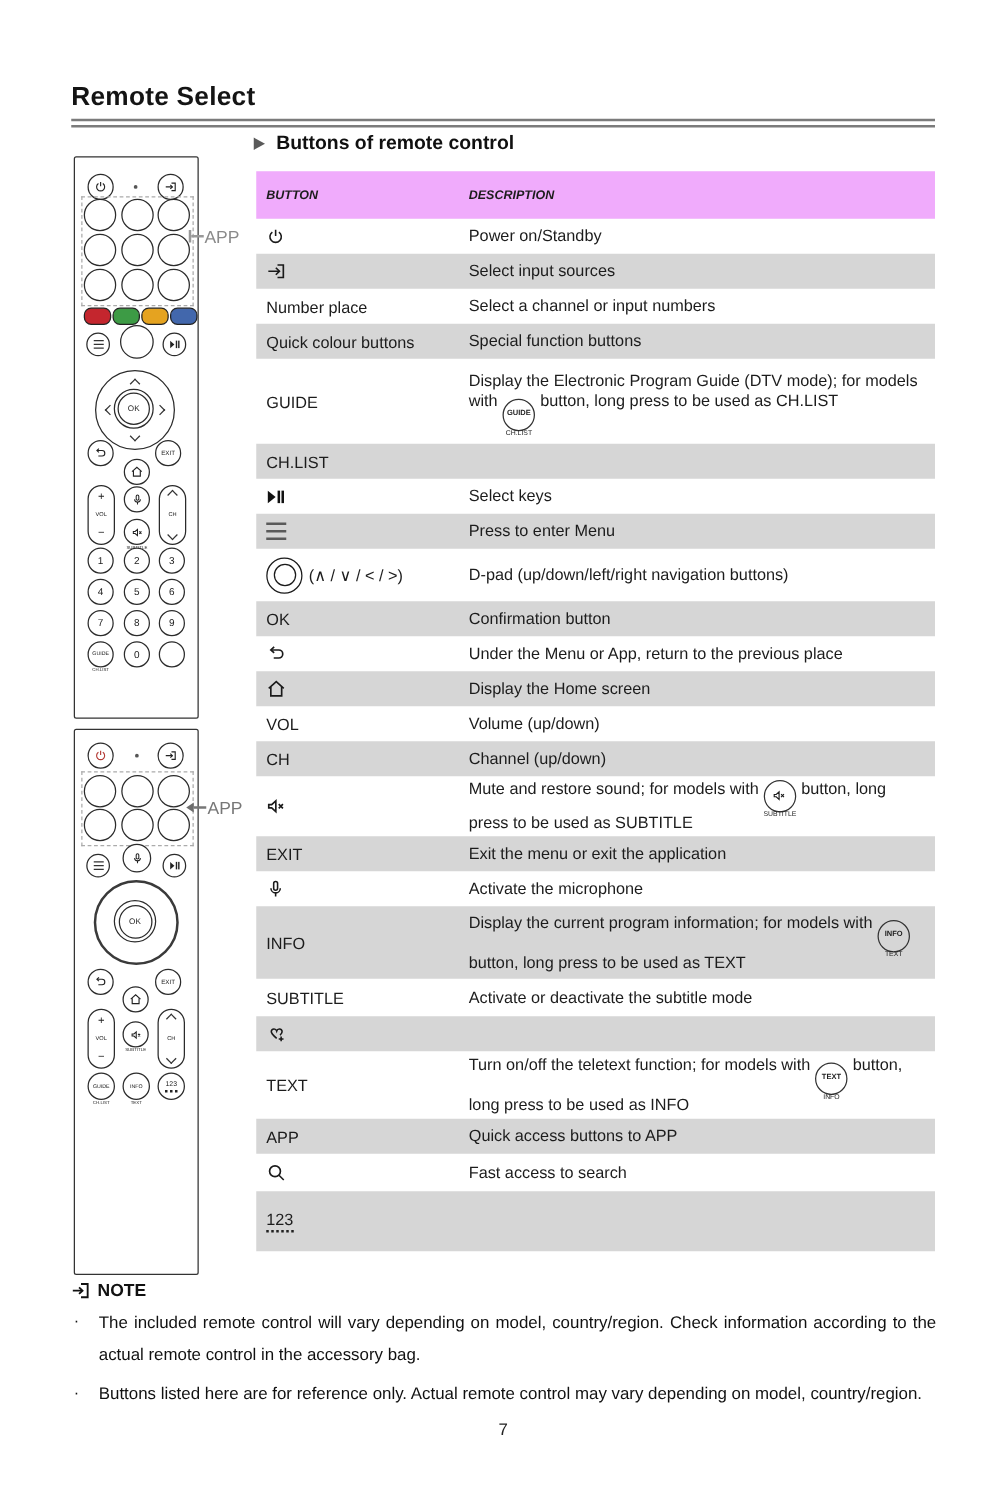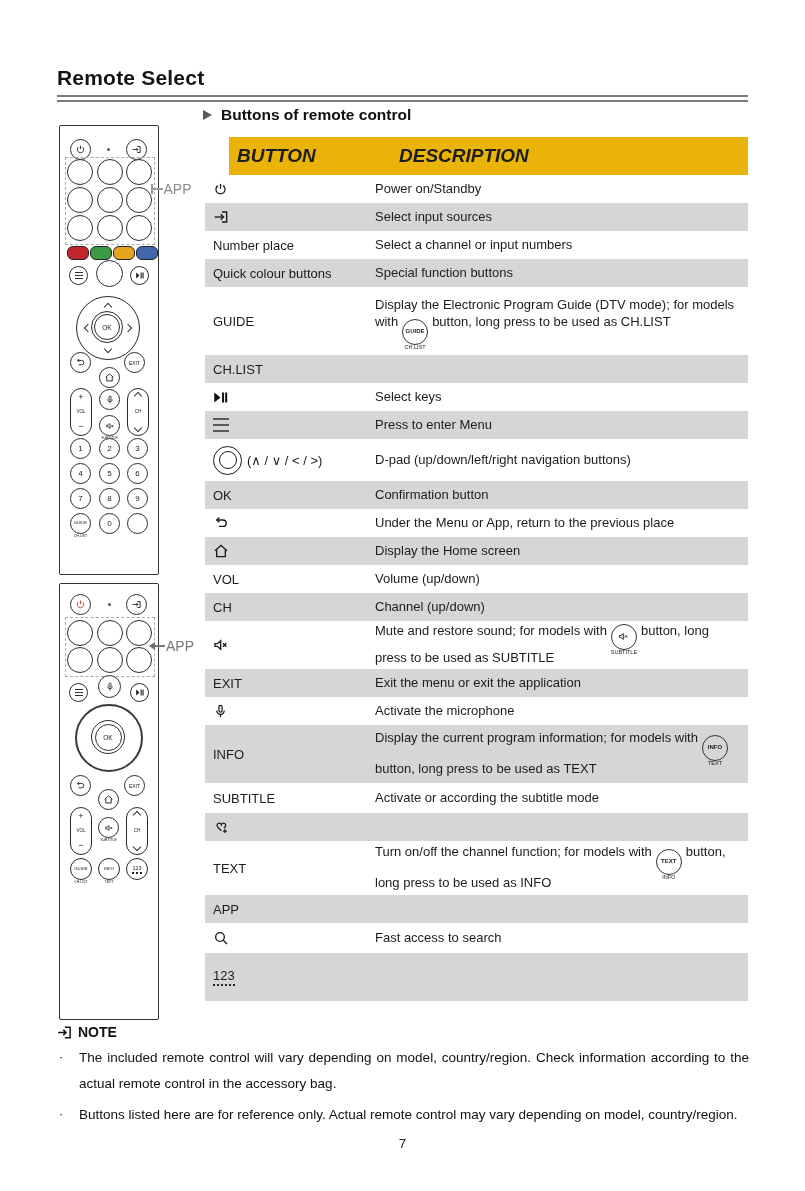--- a/index.html
+++ b/index.html
@@ -9,21 +9,21 @@
   
   .title{position:absolute;left:57px;top:66px;margin:0;font-size:21px;font-weight:bold;color:#141414;letter-spacing:.2px;}
   .rule{position:absolute;left:57px;top:95px;width:691px;height:3px;border-top:2px solid #7b7b7b;border-bottom:2px solid #7b7b7b;}
   .heading{position:absolute;left:203px;top:106px;display:flex;align-items:center;font-weight:bold;font-size:15.5px;color:#101010;}
   .tri{width:0;height:0;border-left:9px solid #5a5a5a;border-top:5.5px solid transparent;border-bottom:5.5px solid transparent;margin-right:9px;}
 
   
   .tbl{position:absolute;left:205px;top:137px;width:543px;font-size:13px;color:#1c1c1c;}
   .tr{display:flex;align-items:center;min-height:28px;}
   .tr.g{background:#d6d6d6;}
-  .tr.th{min-height:38px;background:#eab308;font-weight:bold;font-style:italic;font-size:19px;margin-left:24px;}
+  .tr.th{min-height:38px;background:#f0abfc;font-weight:bold;font-style:italic;font-size:10px;}
   .h30{min-height:30px}.h42{min-height:42px}.h48{min-height:48px}.h54{min-height:54px}.h58{min-height:58px}.h68{min-height:68px}
   .tb{width:170px;padding-left:8px;box-sizing:border-box;flex-shrink:0;display:flex;align-items:center;gap:5px;}
   .td{flex:1;padding-right:10px;line-height:1.3;}
   .dotted{border-bottom:2px dotted #222;padding-bottom:1px;}
   .tmenu{display:flex;flex-direction:column;}
   .tmenu i{width:16px;height:1.8px;background:#5a5a5a;margin:2.1px 0;}
   .dpicon{width:27px;height:27px;border:1.5px solid #1a1a1a;border-radius:50%;display:flex;align-items:center;justify-content:center;flex-shrink:0;}
   .dpicon span{width:16px;height:16px;border:1.5px solid #1a1a1a;border-radius:50%;}
   .chip{display:inline-flex;position:relative;width:24px;height:24px;border:1.1px solid #333;border-radius:50%;
         align-items:center;justify-content:center;margin:0 4px;vertical-align:-7px;background:transparent;flex-shrink:0;}
@@ -432,41 +432,42 @@
       <div class="tb">INFO</div>
       <div class="td">
         <span>Display the current program information; for models with</span><span class="chip">
             <span class="cl">INFO</span>
             <span class="sub2">TEXT</span>
           </span><span>button, long press to be used as TEXT</span>
       </div>
     </div>
     <div class="tr h30">
       <div class="tb">SUBTITLE</div>
-      <div class="td">Activate or according the subtitle mode</div>
+      <div class="td">Activate or deactivate the subtitle mode</div>
     </div>
     <div class="tr g">
       <div class="tb">
           <svg width="17" height="17" viewBox="0 0 24 24" fill="none" stroke="#1a1a1a" stroke-width="1.8">
             <path d="M11.8 16.6C7.5 13 5.2 11 5.7 8.4 6.3 5.2 10.8 5 11.8 8.1c1-3.1 5.5-2.9 6.1.3.3 1.6-.5 3-2.3 4.6"></path>
             <path d="M16.8 14.5v5.4M14.1 17.2h5.4"></path>
           </svg>
         </div>
     </div>
     <div class="tr h54">
       <div class="tb">TEXT</div>
       <div class="td">
-        <span>Turn on/off the channel function; for models with</span><span class="chip">
+        <span>Turn on/off the teletext function; for models with</span><span class="chip">
             <span class="cl">TEXT</span>
             <span class="sub2">INFO</span>
           </span><span>button, long press to be used as INFO</span>
       </div>
     </div>
     <div class="tr g">
       <div class="tb">APP</div>
+      <div class="td">Quick access buttons to APP</div>
     </div>
     <div class="tr h30">
       <div class="tb">
           <svg width="16" height="16" viewBox="0 0 24 24" fill="none" stroke="#1a1a1a" stroke-width="2">
             <circle cx="10.5" cy="10.5" r="6.5"></circle>
             <path d="M15.3 15.3 21 21"></path>
           </svg>
         </div>
       <div class="td">Fast access to search</div>
     </div>

